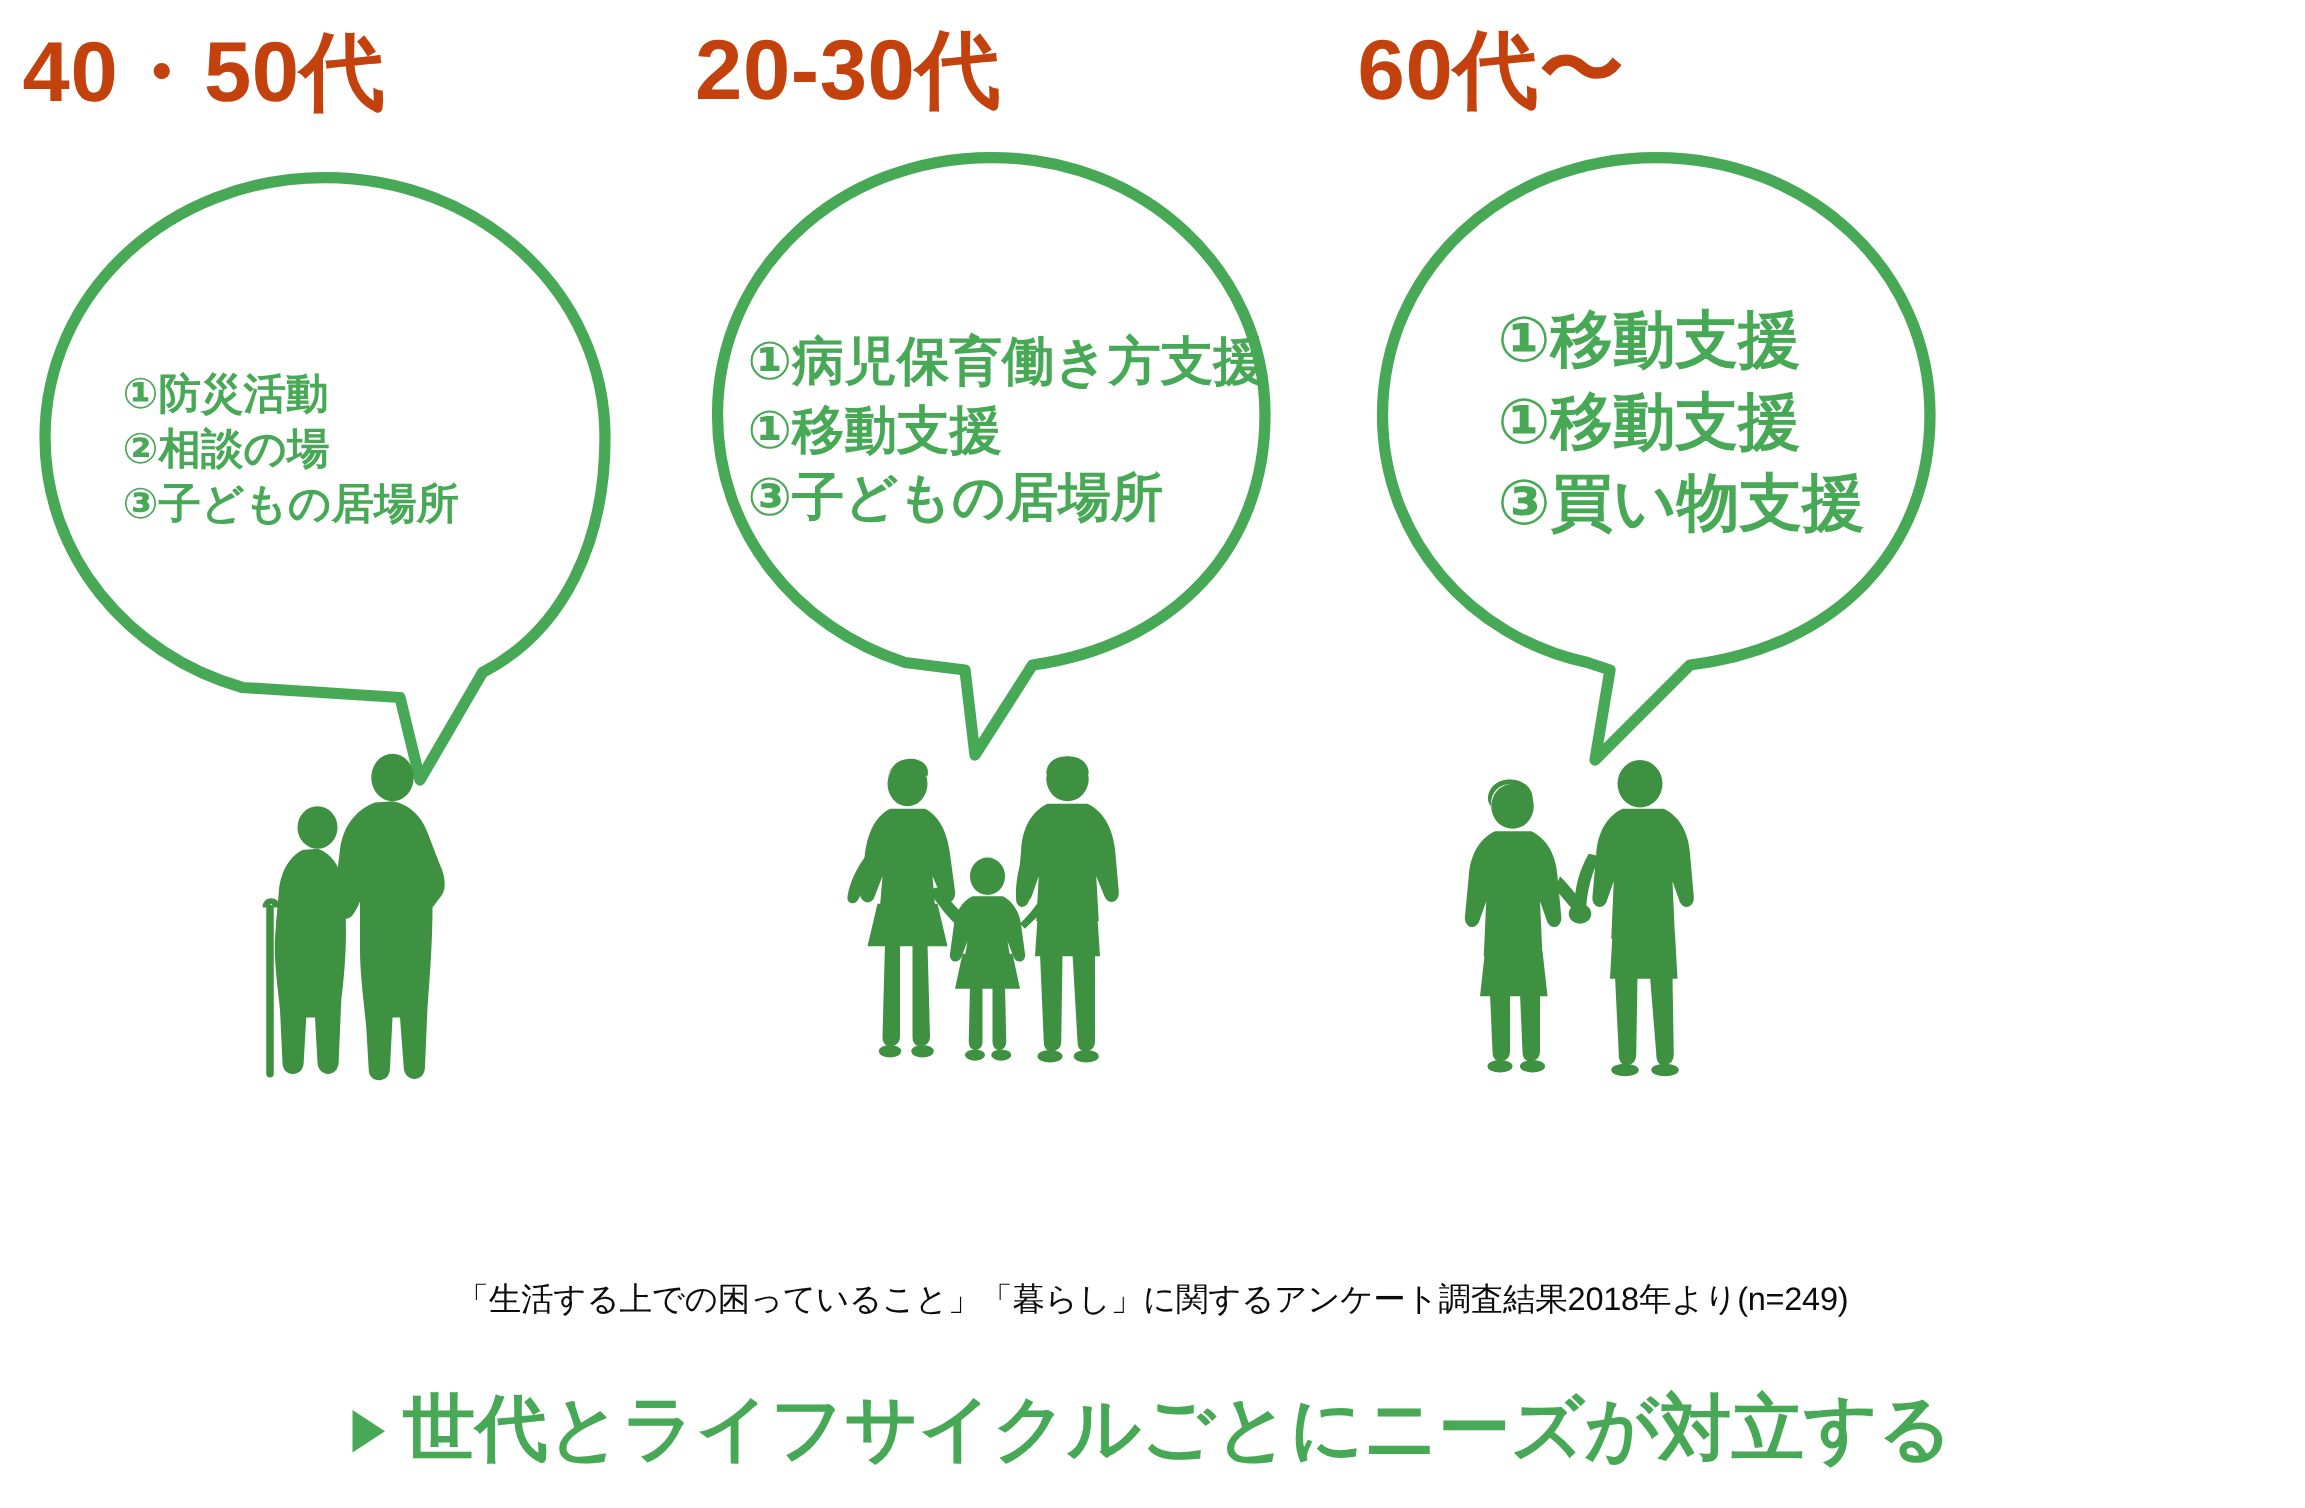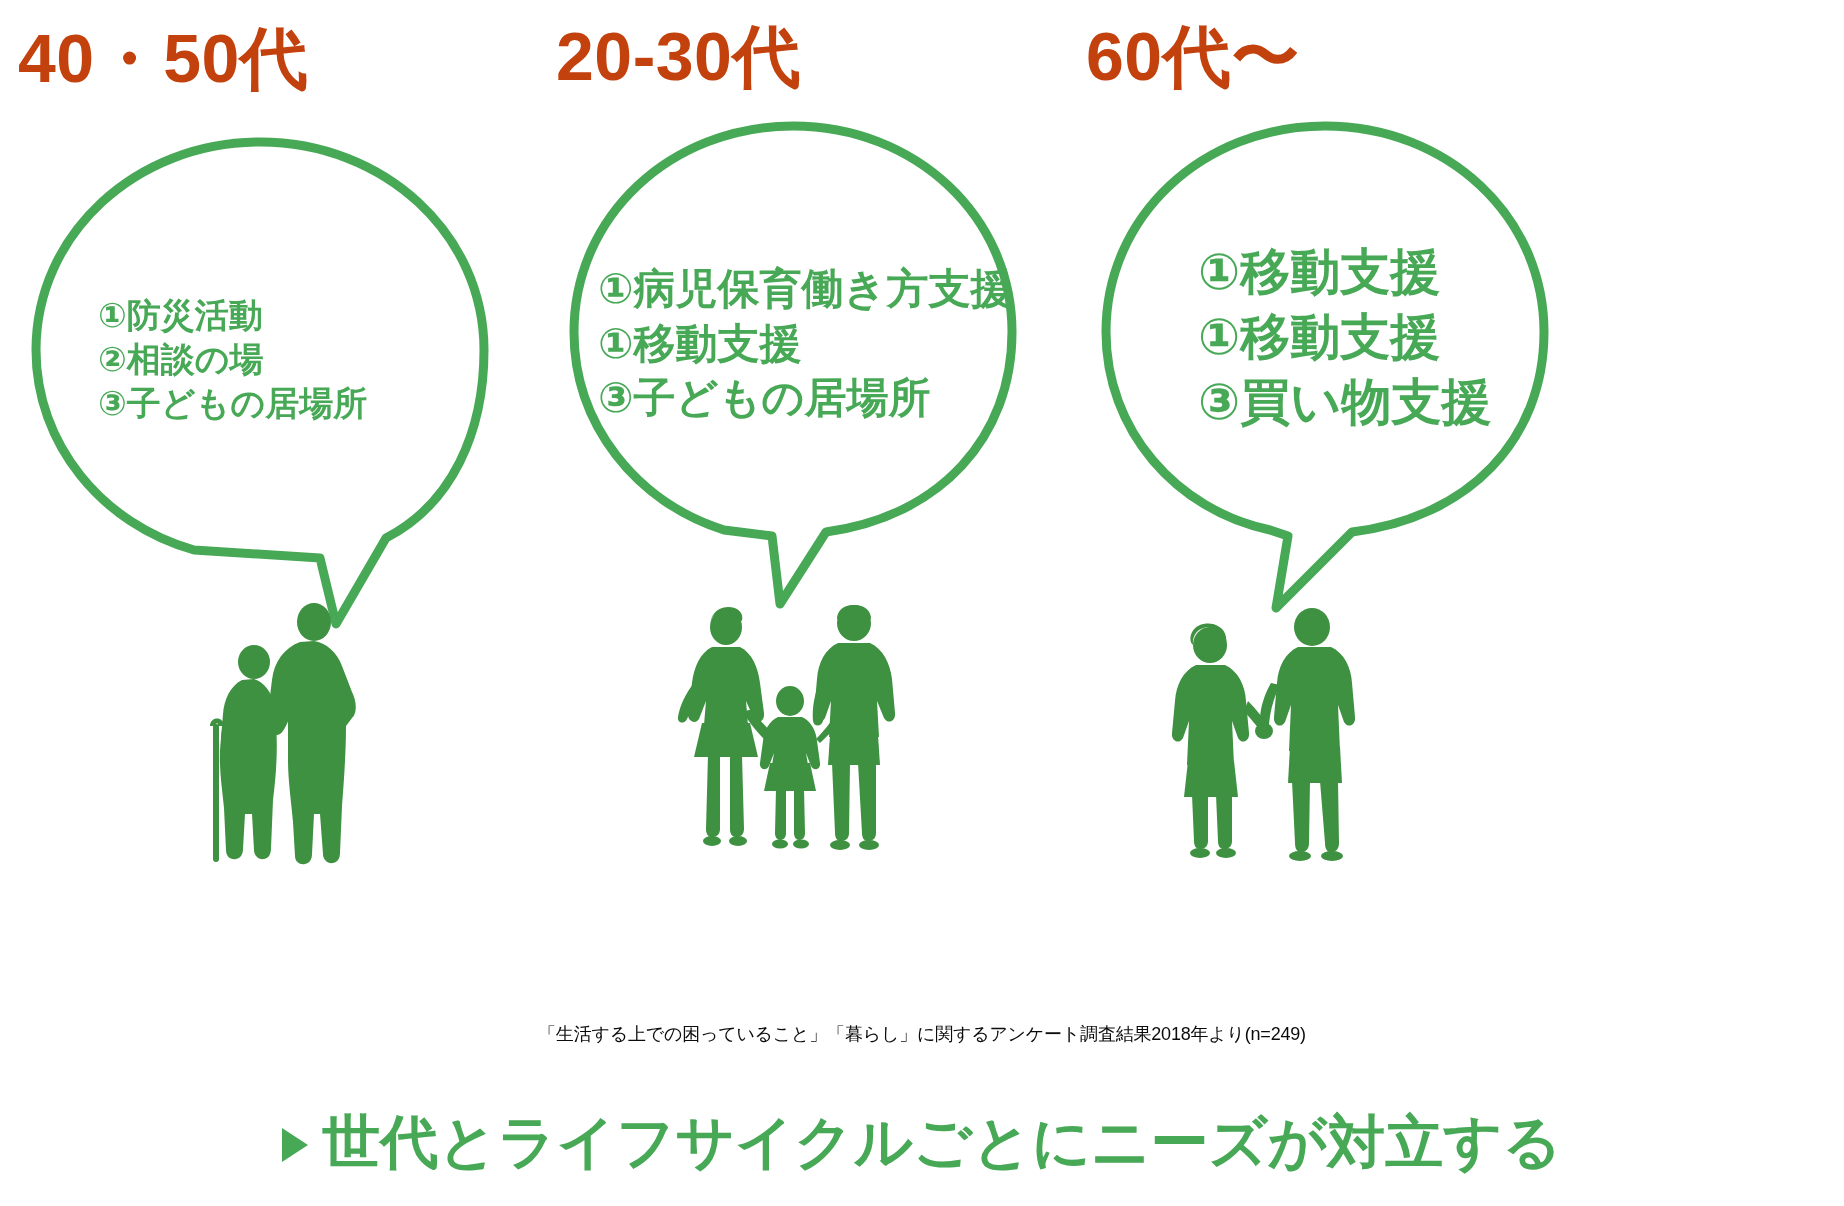--- a/index.html
+++ b/index.html
@@ -75,21 +75,21 @@
   .figures.f3 { left: 1152px; top: 605px; width: 230px; height: 265px; }
   .figures svg { width: 100%; height: 100%; display: block; }
 
   
   .footnote {
     position: absolute;
     left: 0;
     right: 0;
     top: 1022px;
     text-align: center;
-    font-size: 18px;
+    font-size: 26px;
     color: #0b0b0b;
     font-weight: 400;
     font-family: "Liberation Sans", "DejaVu Sans", sans-serif;
     letter-spacing: -0.2px;
   }
 
   
   .conclusion {
     position: absolute;
     left: 0;

